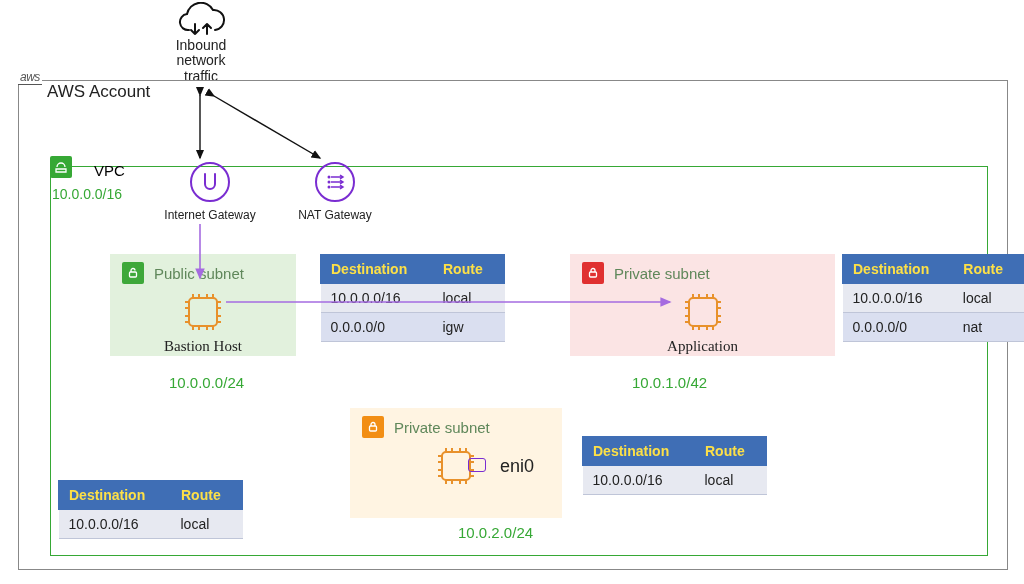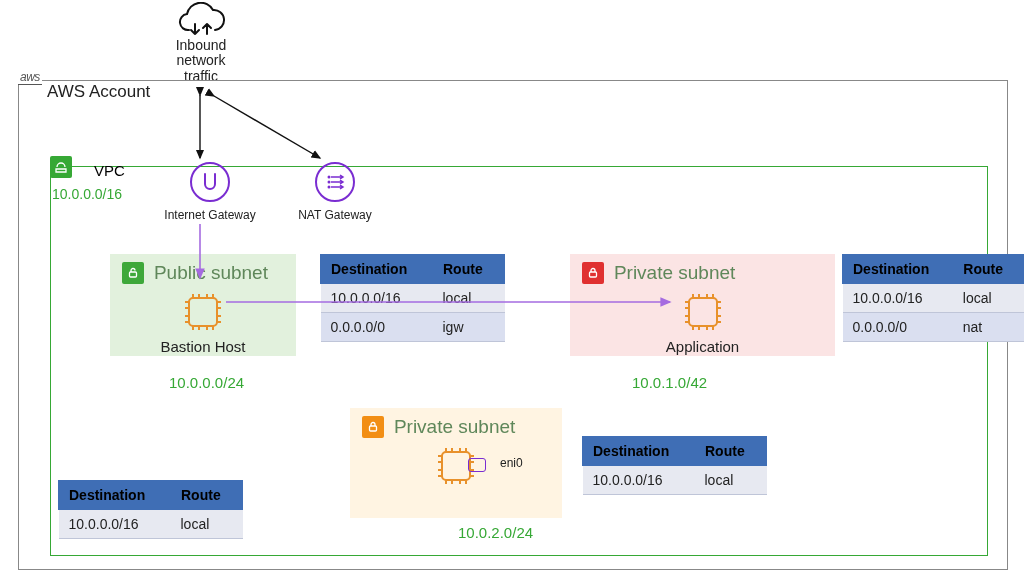--- a/index.html
+++ b/index.html
@@ -19,31 +19,31 @@
   .gw-circle { width: 40px; height: 40px; border: 2px solid #7a2dd1; border-radius: 50%; display: flex; align-items: center; justify-content: center; margin: 0 auto; color: #7a2dd1; }
   .gw-label { font-size: 12px; margin-top: 6px; white-space: nowrap; }
   .subnet { position: absolute; padding: 8px 12px 12px 12px; }
   .subnet-public { background: #e2f1dd; left: 110px; top: 254px; width: 186px; height: 102px; }
   .subnet-private-app { background: #fbe4e4; left: 570px; top: 254px; width: 265px; height: 102px; }
   .subnet-private-appl { background: #fff4e2; left: 350px; top: 408px; width: 212px; height: 110px; }
   .subnet-lock { width: 22px; height: 22px; border-radius: 2px; display: inline-flex; align-items: center; justify-content: center; color: #fff; vertical-align: middle; }
   .lock-green { background: #3ea83a; }
   .lock-red { background: #e03030; }
   .lock-orange { background: #f28e14; }
-  .subnet-title { display: inline-block; margin-left: 6px; color: #5f875a; font-size: 19px; vertical-align: middle; }
+  .subnet-title { display: inline-block; margin-left: 6px; color: #5f875a; font-size: 15px; vertical-align: middle; }
   .subnet-private-app .subnet-title, .subnet-private-appl .subnet-title { color: #5f875a; }
   .instance-box { text-align: center; margin-top: 6px; }
   .instance-chip { width: 44px; height: 44px; margin: 0 auto; position: relative; }
   .instance-chip svg { width: 44px; height: 44px; }
-  .instance-label { font-size: 15px; margin-top: 4px; }
+  .instance-label { font-size: 15px; margin-top: 4px; font-family: Liberation Serif, serif; }
   .subnet-cidr { position: absolute; color: #36a835; font-size: 15px; }
-  .eni-label { position: absolute; font-size: 12px; }
+  .eni-label { position: absolute; font-size: 18px; }
   .eni-badge { position: absolute; width: 18px; height: 14px; border: 1.5px solid #7a2dd1; border-radius: 3px; }
   table.route { position: absolute; border-collapse: collapse; font-size: 14px; }
-  table.route th { background: #3f6eb5; color: #000000; font-weight: 700; text-align: left; padding: 6px 10px; border: 1px solid #3f6eb5; }
+  table.route th { background: #3f6eb5; color: #fde047; font-weight: 700; text-align: left; padding: 6px 10px; border: 1px solid #3f6eb5; }
   table.route td { background: #e7e9f1; padding: 6px 10px; border-bottom: 1px solid #bfc5d8; border-left: none; border-right: none; }
   table.route tr:nth-child(odd) td { background: #dadff0; }
   table.route th:first-child, table.route td:first-child { width: 112px; }
   table.route th:last-child, table.route td:last-child { width: 72px; }
   .arrow { position: absolute; pointer-events: none; }
 </style>
 </head>
 <body>
 
 <div class="canvas">

